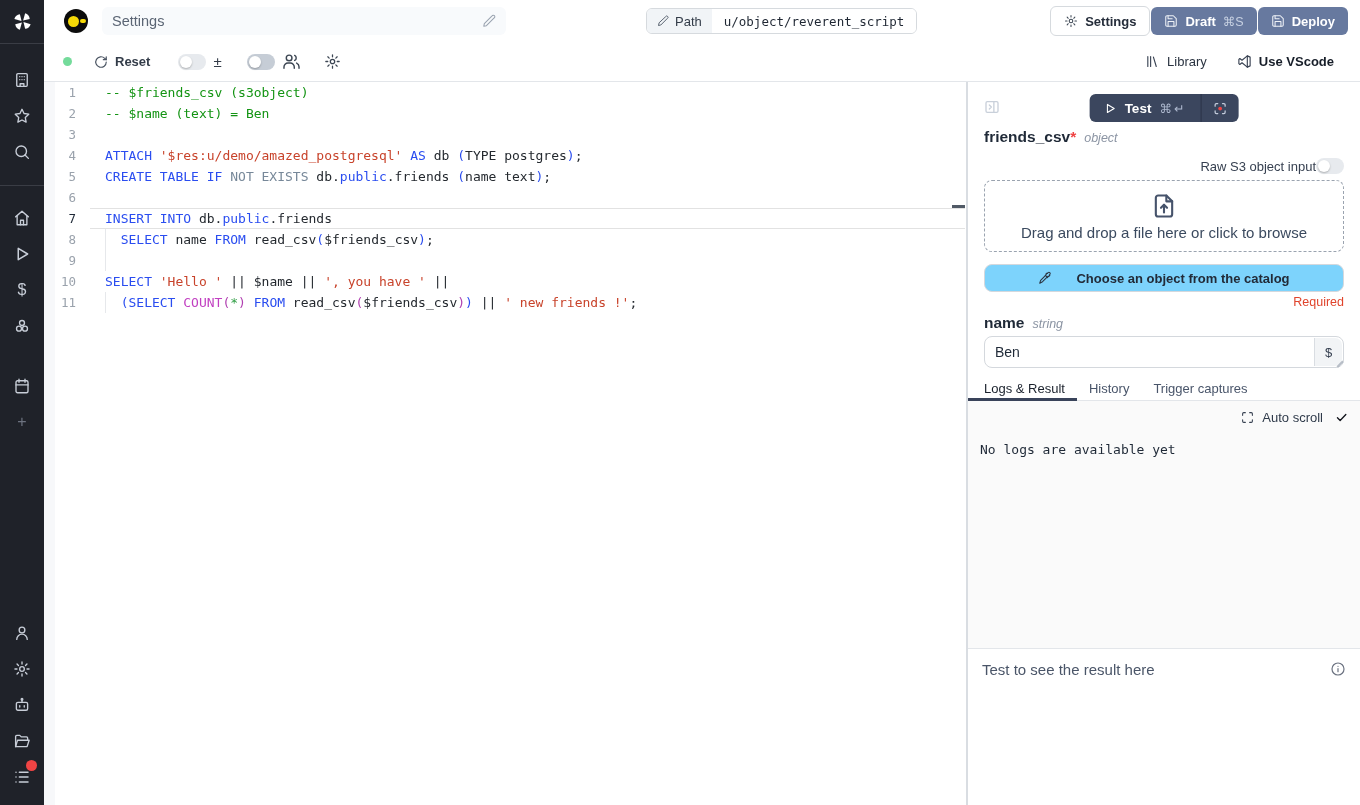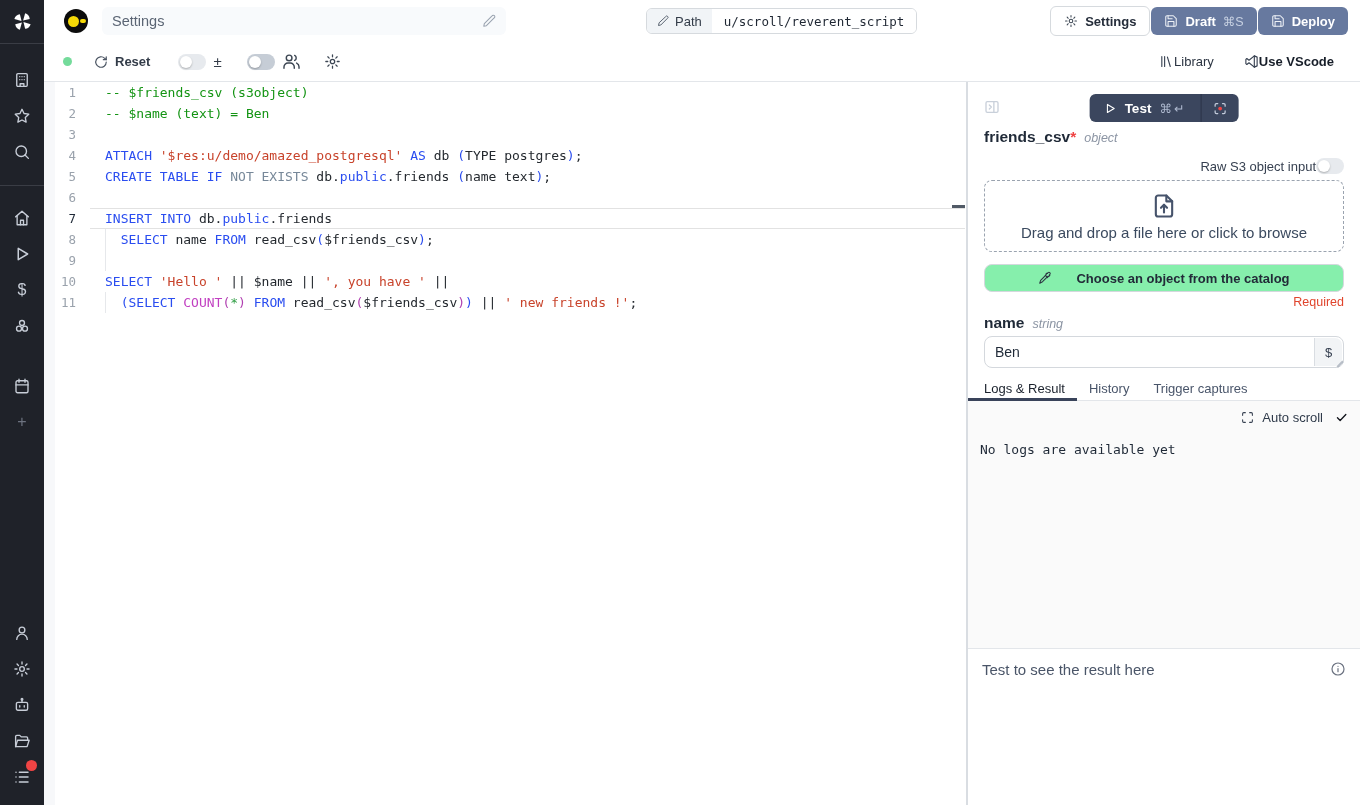--- a/index.html
+++ b/index.html
@@ -50,21 +50,21 @@
   .toolbar{height:40px;display:flex;align-items:center;padding:0 26px 0 19px;border-bottom:1px solid #e3e6ea;background:#fff;flex-shrink:0;}
   .status-dot{width:9px;height:9px;border-radius:50%;background:#74db9b;}
   .reset{display:flex;align-items:center;gap:7px;margin-left:22px;color:#333c49;font-weight:600;font-size:13px;cursor:pointer;}
   .reset .ic{width:14px;height:14px;color:#4b5563;}
   .tgl{width:28px;height:16px;border-radius:9px;background:#e7eaee;position:relative;cursor:pointer;}
   .tgl::after{content:"";position:absolute;left:2px;top:2px;width:12px;height:12px;border-radius:50%;background:#fff;box-shadow:0 1px 2px rgba(0,0,0,.25);}
   .tgl.dark{background:#c6cdd6;}
   .tool-ic{width:17px;height:17px;color:#3c4653;cursor:pointer;}
   .pm{font-size:15px;color:#333c49;cursor:pointer;line-height:1;}
   .tbr{margin-left:auto;display:flex;align-items:center;gap:30px;}
-  .tbr-item{display:flex;align-items:flex-start;cursor:pointer;font-size:13px;color:#2b3441;}
+  .tbr-item{display:flex;align-items:flex-start;gap:7px;cursor:pointer;font-size:13px;color:#2b3441;}
   .tbr-item .ic{width:15px;height:15px;color:#374151;}
   .tbr-item.strong{font-weight:600;color:#161d28;}
 
   
   .content{flex:1;display:flex;min-height:0;}
 
   
   .editor{flex:1;position:relative;background:#fff;overflow:hidden;font-family:"DejaVu Sans Mono",monospace;font-size:13px;}
   .editor::before{content:"";position:absolute;left:0;top:0;bottom:0;width:11px;background:#f7f8fa;}
   .cl{display:flex;height:21px;line-height:21px;position:relative;}
@@ -99,21 +99,21 @@
   .test-capture .ic{width:15px;height:15px;color:#c3cbdb;}
   .arg-head{display:flex;align-items:baseline;gap:8px;margin-top:6px;}
   .arg-name{font-weight:700;font-size:15.5px;color:#1f2937;}
   .req-star{color:#ef4444;}
   .arg-type{font-style:italic;font-size:12.5px;color:#8b94a3;}
   .raw-row{display:flex;align-items:center;justify-content:flex-end;gap:0;margin-top:11px;height:18px;}
   .raw-label{font-size:13px;color:#374151;}
   .dropzone{margin-top:5px;height:72px;border:1px dashed #9aa3af;border-radius:8px;display:flex;flex-direction:column;align-items:center;justify-content:center;gap:4px;cursor:pointer;background:#fff;}
   .dropzone .ic{width:28px;height:28px;color:#46536b;}
   .drop-text{font-size:15px;color:#3b4a5f;}
-  .catalog-btn{margin-top:12px;height:28px;width:100%;border:1px solid #d4d8dd;border-radius:8px;background:#86efac;display:flex;align-items:center;justify-content:center;gap:24px;font-size:13px;font-weight:600;color:#222b38;cursor:pointer;}
+  .catalog-btn{margin-top:12px;height:28px;width:100%;border:1px solid #d4d8dd;border-radius:8px;background:#7dd3fc;display:flex;align-items:center;justify-content:center;gap:24px;font-size:13px;font-weight:600;color:#222b38;cursor:pointer;}
   .catalog-btn .ic{width:14px;height:14px;color:#2b3441;}
   .required-label{margin-top:3px;text-align:right;font-size:12.5px;color:#e0442c;}
   .arg2-head{margin-top:5px;}
   .input-wrap{margin-top:4px;height:32px;border:1px solid #d4d8dd;border-radius:8px;display:flex;align-items:stretch;position:relative;background:#fff;}
   .input-text{flex:1;display:flex;align-items:center;padding:0 10px;font-size:14px;color:#1f2937;cursor:text;}
   .dollar-btn{width:28px;margin:1px;border-left:1px solid #d9dde2;background:#f2f4f6;border-radius:0 7px 7px 0;display:flex;align-items:center;justify-content:center;font-size:13px;color:#374151;cursor:pointer;}
   .resize-h{position:absolute;right:1px;bottom:1px;width:8px;height:8px;border-right:2px solid #9aa3af;border-bottom:0;transform:rotate(45deg);opacity:.7;}
 
   .tabs{height:25px;display:flex;border-bottom:1px solid #e3e6ea;flex-shrink:0;}
   .tab{padding:0 12px;display:flex;align-items:center;font-size:13px;color:#49556a;cursor:pointer;position:relative;white-space:nowrap;}
@@ -279,21 +279,21 @@
       </div>
       <div class="path-group">
         <span class="path-left">
           <span class="pen" data-icon="pencil">
               <svg viewBox="0 0 24 24" fill="none" stroke="currentColor" stroke-width="1.8" stroke-linecap="round" stroke-linejoin="round">
                 <path d="M17.2 3.2a2.6 2.6 0 1 1 3.6 3.6L7.6 20 3 21l1-4.6z"></path>
               </svg>
             </span>
           <span>Path</span>
         </span>
-        <span class="path-right">u/scroll/reverent_script</span>
+        <span class="path-right">u/object/reverent_script</span>
       </div>
       <div class="tb-right">
         <button class="btn-settings">
           <span class="ic" data-icon="gear">
               <svg viewBox="0 0 24 24" fill="none" stroke="currentColor" stroke-width="1.8" stroke-linecap="round" stroke-linejoin="round">
                 <circle cx="12" cy="12" r="3.1"></circle>
                 <path d="M12 2.6v2.7M12 18.7v2.7M2.6 12h2.7M18.7 12h2.7M5.4 5.4l1.9 1.9M16.7 16.7l1.9 1.9M18.6 5.4l-1.9 1.9M7.3 16.7l-1.9 1.9"></path>
               </svg>
             </span>
           <span>Settings</span>

